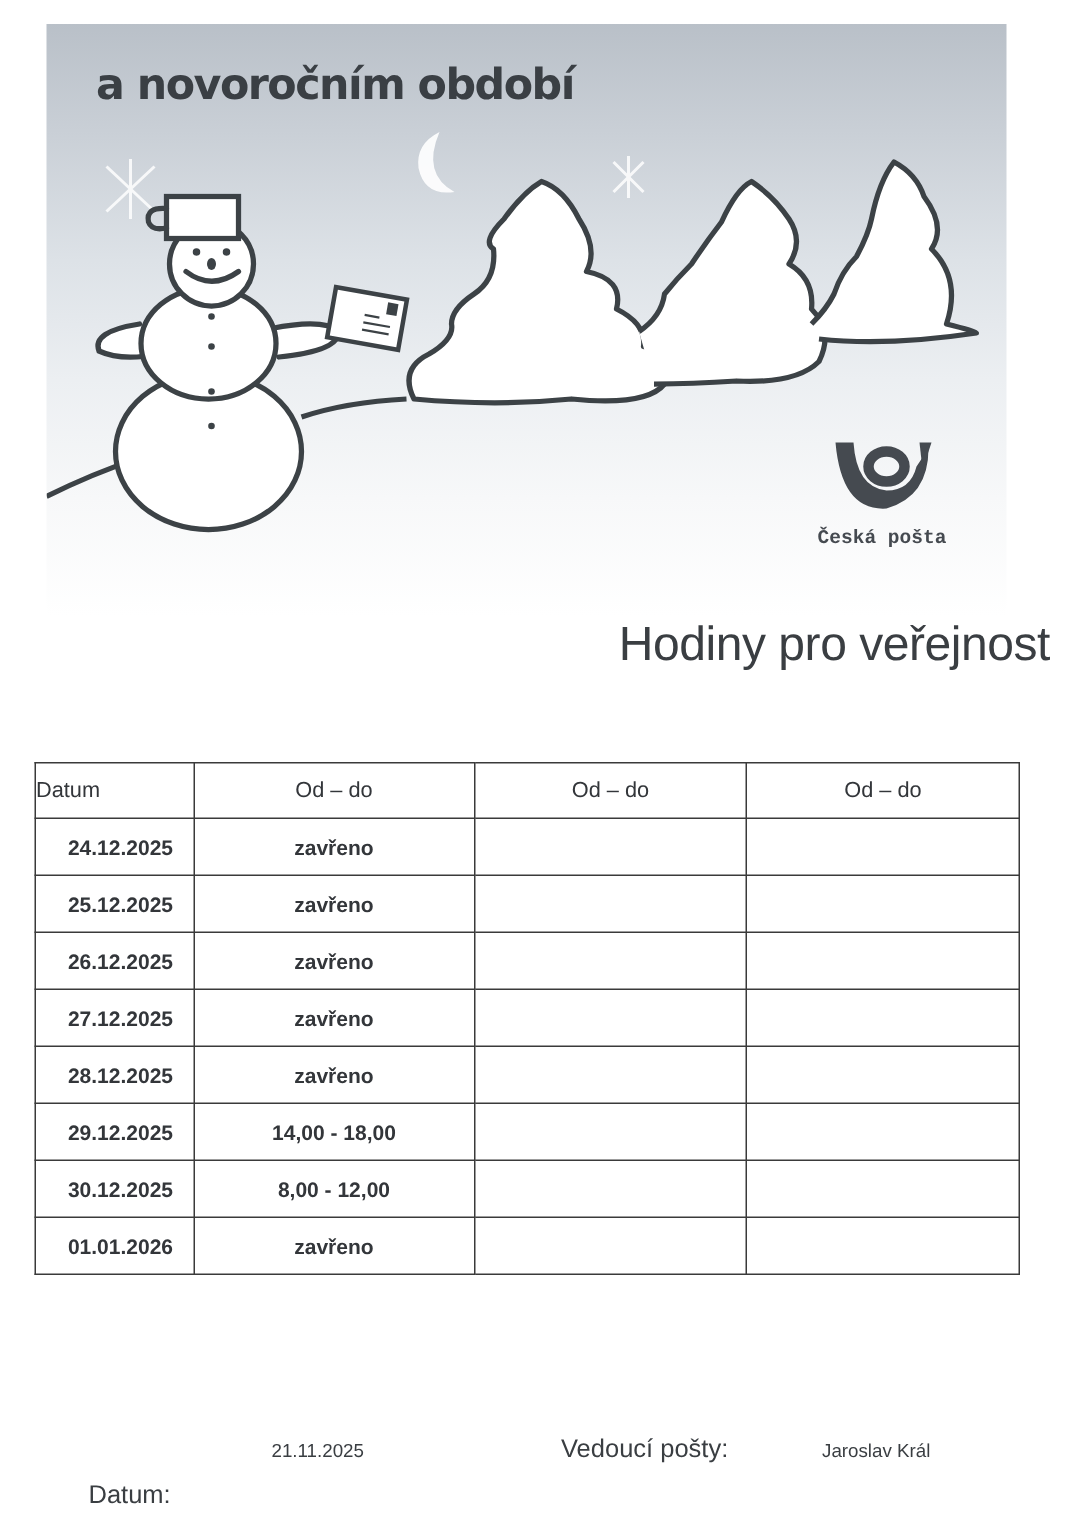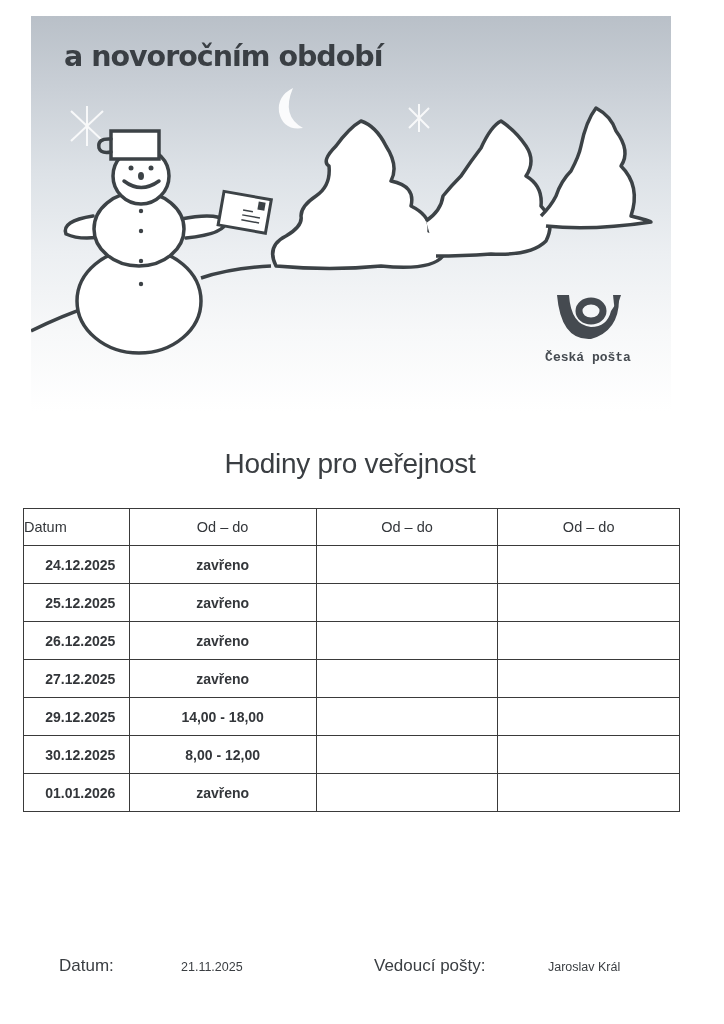--- a/index.html
+++ b/index.html
@@ -3,21 +3,21 @@
 <meta charset="utf-8">
 <style>
   html, body { margin:0; padding:0; }
   body { width:724px; height:1024px; background:#ffffff; position:relative; overflow:hidden; font-family:"Liberation Sans", sans-serif; color:#2c2f33; }
   .banner { position:absolute; left:31px; top:16px; width:640px; height:395px; overflow:hidden;
     background:linear-gradient(180deg,#b9c0c8 0%,#c9cfd6 18%,#dde2e7 40%,#eceff2 60%,#f7f8f9 80%,#ffffff 100%); }
   .banner-title { position:absolute; left:33px; top:22px; font-family:"DejaVu Sans", sans-serif; font-weight:bold; font-size:28.5px; line-height:38px; color:#3a3f44; letter-spacing:-1px; }
   .banner-svg { position:absolute; left:0; top:0; }
   .logo { position:absolute; left:512px; top:275px; width:90px; text-align:center; }
   .logo-text { font-family:Liberation Mono, monospace; font-weight:bold; font-size:13px; color:#454a50; margin-top:3px; white-space:nowrap; }
-  .heading { position:absolute; left:0; width:700px; top:448px; text-align:center; font-size:28px; color:#3a3e42; font-family:"Liberation Sans", sans-serif; letter-spacing:-0.3px; }
+  .heading { position:absolute; left:0; width:700px; top:411px; text-align:right; font-size:32px; color:#3a3e42; font-family:"Liberation Sans", sans-serif; letter-spacing:-0.3px; }
   table.hours { position:absolute; left:23px; top:508px; width:657px; border-collapse:collapse; }
   table.hours td, table.hours th { border:1.2px solid #3a3a3a; height:37px; padding:0; font-size:14px; font-weight:bold; color:#33363a; font-family:"Liberation Sans", sans-serif; }
   table.hours th { height:36px; font-weight:normal; font-size:14.5px; }
   .c-date { width:97px; text-align:center; padding-left:8px !important; }
   th.c-date { text-align:left; padding-left:0 !important; }
   .c-od { width:188px; text-align:center; }
   .c-od2 { width:183px; text-align:center; }
   .c-od3 { width:183px; text-align:center; }
   .footer-label { position:absolute; top:956px; font-size:17px; color:#3a3e42; }
   .footer-val { position:absolute; top:960px; font-size:12.5px; color:#3a3e42; }
@@ -119,36 +119,42 @@
       <td class="c-od2"></td>
       <td class="c-od3"></td>
     </tr>
     <tr>
       <td class="c-date">27.12.2025</td>
       <td class="c-od">zavřeno</td>
       <td class="c-od2"></td>
       <td class="c-od3"></td>
     </tr>
     <tr>
+      <td class="c-date">28.12.2025</td>
+      <td class="c-od">zavřeno</td>
+      <td class="c-od2"></td>
+      <td class="c-od3"></td>
+    </tr>
+    <tr>
       <td class="c-date">29.12.2025</td>
       <td class="c-od">14,00 - 18,00</td>
       <td class="c-od2"></td>
       <td class="c-od3"></td>
     </tr>
     <tr>
       <td class="c-date">30.12.2025</td>
       <td class="c-od">8,00 - 12,00</td>
       <td class="c-od2"></td>
       <td class="c-od3"></td>
     </tr>
     <tr>
       <td class="c-date">01.01.2026</td>
       <td class="c-od">zavřeno</td>
       <td class="c-od2"></td>
       <td class="c-od3"></td>
     </tr>
   </tbody>
 </table>
 
-<div class="footer-label" style="left:59px;">Datum:</div>
+<div class="footer-label" style="left:59px;margin-top:31px;">Datum:</div>
 <div class="footer-val" style="left:181px;">21.11.2025</div>
 <div class="footer-label" style="left:374px;">Vedoucí pošty:</div>
 <div class="footer-val" style="left:548px;">Jaroslav Král</div>
 
 </body></html>

